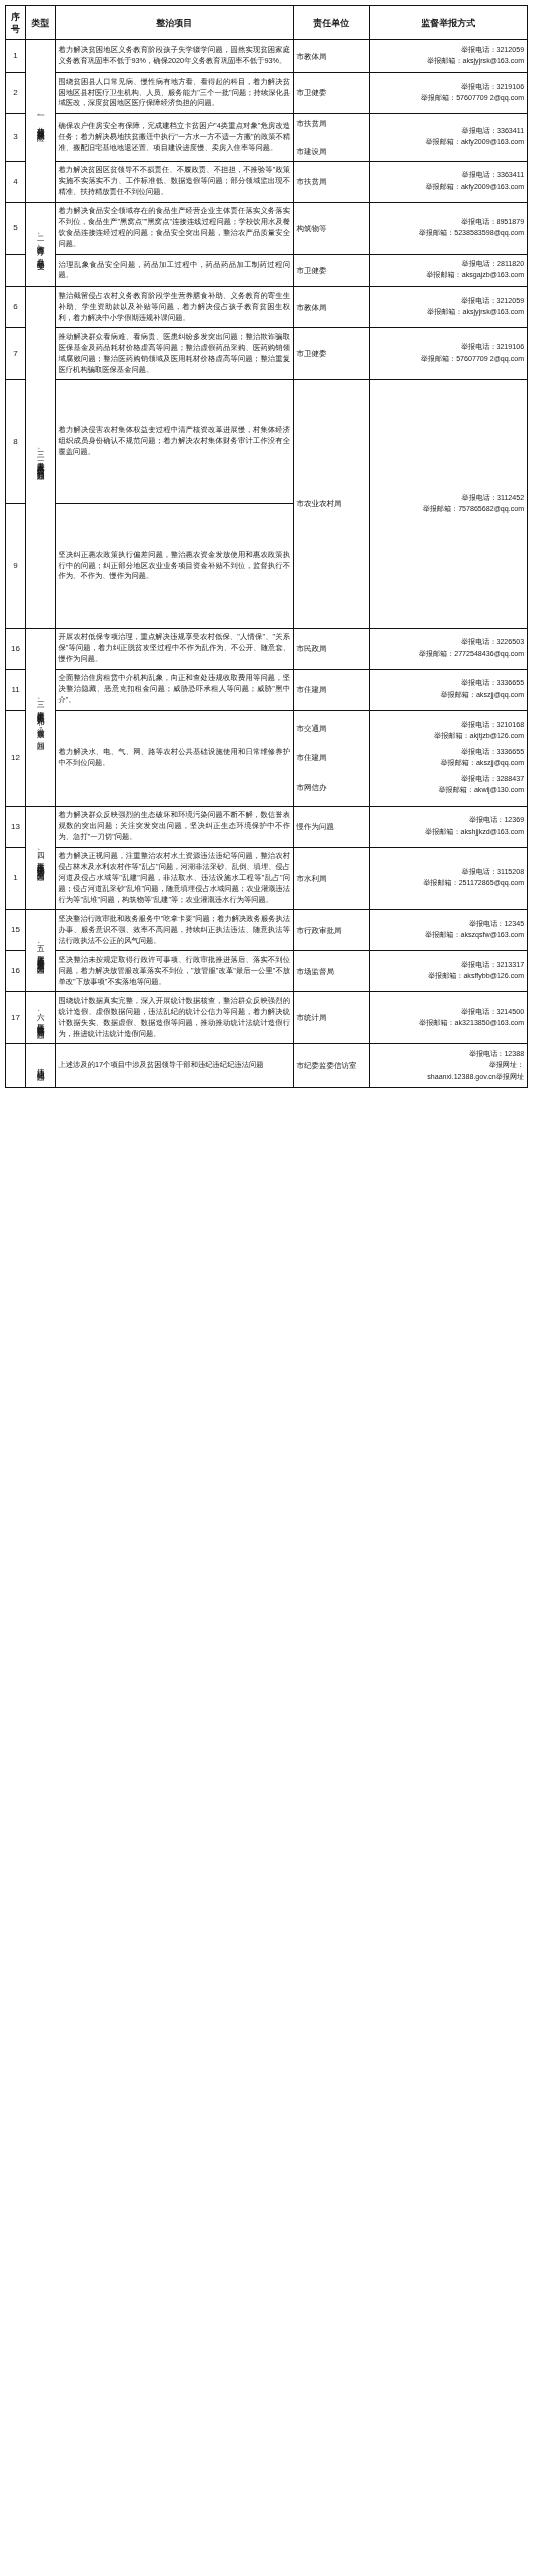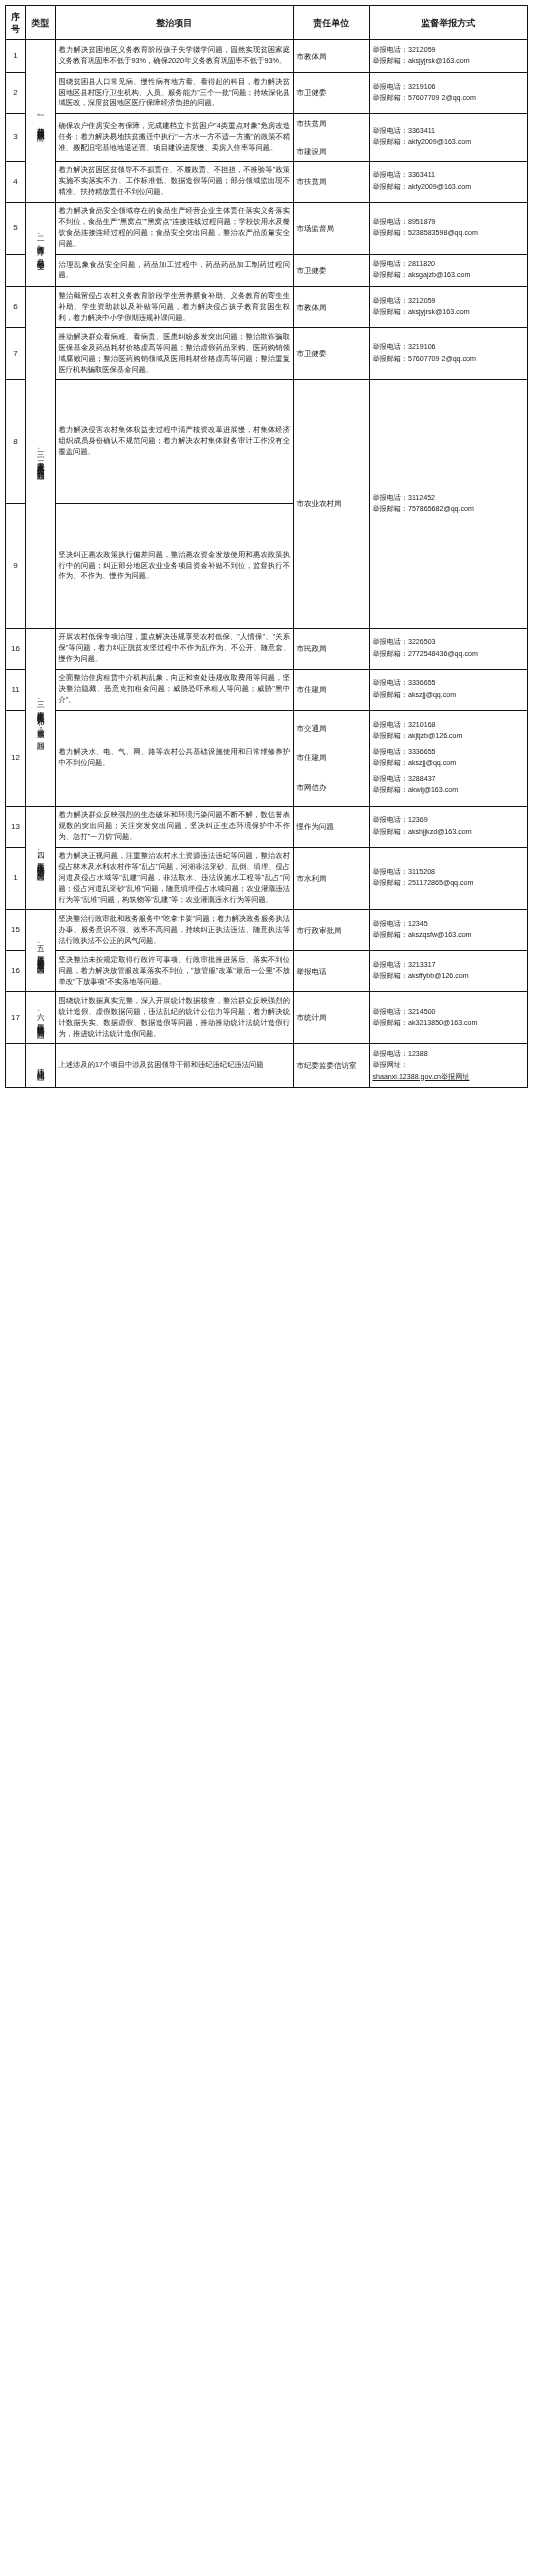--- a/index.html
+++ b/index.html
@@ -12,25 +12,25 @@
   col.c-unit{width:76px;}
   col.c-sup{width:158px;}
   th,td{border:0.9px solid #111;vertical-align:middle;}
   th{font-size:9px;font-weight:bold;text-align:center;padding:4.4px 0.9px;line-height:1.35;}
   td{font-size:7.3px;line-height:1.5;padding:3.6px 2.7px;}
   td.idx{text-align:center;font-size:8px;padding:1.8px 0;}
   td.cat{text-align:center;font-size:7.6px;line-height:1.15;padding:1.8px 0.9px;letter-spacing:0;}
   td.cat .vert{writing-mode:vertical-rl;text-orientation:upright;display:inline-block;letter-spacing:0.9px;line-height:1.05;}
   td.item{text-align:justify;text-justify:inter-ideograph;}
   td.unit{font-size:7.5px;line-height:1.5;}
-  td.sup{text-align:left;font-size:7.1px;line-height:1.6;}
+  td.sup{text-align:right;font-size:7.1px;line-height:1.6;}
   td.sup .line{white-space:nowrap;}
   .sup-block{padding:0.9px 0;}
   .sup-block + .sup-block{margin-top:2.7px;}
-  .nowrapmail{white-space:nowrap;text-decoration:underline;}
+  .nowrapmail{white-space:nowrap;}
 </style>
 </head>
 <body>
 
 <div class="sheet">
   <table>
     <colgroup>
       <col class="c-idx">
         <col class="c-cat">
         <col class="c-item">
@@ -94,21 +94,21 @@
               <div class="line">举报电话：3363411</div>
               <div class="line">举报邮箱：akfy2009@163.com</div>
             </div>
         </td>
       </tr>
 
       <tr>
         <td class="idx">5</td>
         <td class="cat" rowspan="2"><span class="vert">二、教育医疗、食品药品安全</span></td>
         <td class="item">着力解决食品安全领域存在的食品生产经营企业主体责任落实义务落实不到位，食品生产"黑窝点""黑窝点"连接连线过程问题；学校饮用水及餐饮食品连接连经过程的问题；食品安全突出问题，整治农产品质量安全问题。</td>
-        <td class="unit">市场监督局</td>
+        <td class="unit">构筑物等</td>
         <td class="sup">
           <div class="sup-block">
               <div class="line">举报电话：8951879</div>
               <div class="line">举报邮箱：5238583598@qq.com</div>
             </div>
         </td>
       </tr>
       <tr>
         <td class="idx"></td>
         <td class="item">治理乱象食品安全问题，药品加工过程中，药品药品加工制药过程问题。</td>
@@ -195,21 +195,21 @@
           <div class="sup-block">
               <div class="line">举报电话：3210168</div>
               <div class="line">举报邮箱：akjtjzb@126.com</div>
             </div>
           <div class="sup-block">
               <div class="line">举报电话：3336655</div>
               <div class="line">举报邮箱：akszjj@qq.com</div>
             </div>
           <div class="sup-block">
               <div class="line">举报电话：3288437</div>
-              <div class="line">举报邮箱：akwlj@163.com</div>
+              <div class="line">举报邮箱：akwlj@130.com</div>
             </div>
         </td>
       </tr>
 
       <tr>
         <td class="idx">13</td>
         <td class="cat" rowspan="2"><span class="vert">四、聚焦生态环境保护方面突出问题</span></td>
         <td class="item">着力解决群众反映强烈的生态破坏和环境污染问题不断不解，数信誉表观数的突出问题；关注突发突出问题，坚决纠正生态环境保护中不作为、急打"一刀切"问题。</td>
         <td class="unit">慢作为问题</td>
         <td class="sup">
@@ -239,21 +239,21 @@
         <td class="sup">
           <div class="sup-block">
               <div class="line">举报电话：12345</div>
               <div class="line">举报邮箱：akszqsfw@163.com</div>
             </div>
         </td>
       </tr>
       <tr>
         <td class="idx">16</td>
         <td class="item">坚决整治未按规定取得行政许可事项、行政审批推进落后、落实不到位问题，着力解决放管服改革落实不到位，"放管服"改革"最后一公里"不放单改"下放事项"不实落地等问题。</td>
-        <td class="unit">举报电话</td>
+        <td class="unit">市场监督局</td>
         <td class="sup">
           <div class="sup-block">
               <div class="line">举报电话：3213317</div>
               <div class="line">举报邮箱：aksffybb@126.com</div>
             </div>
         </td>
       </tr>
 
       <tr>
         <td class="idx">17</td>

